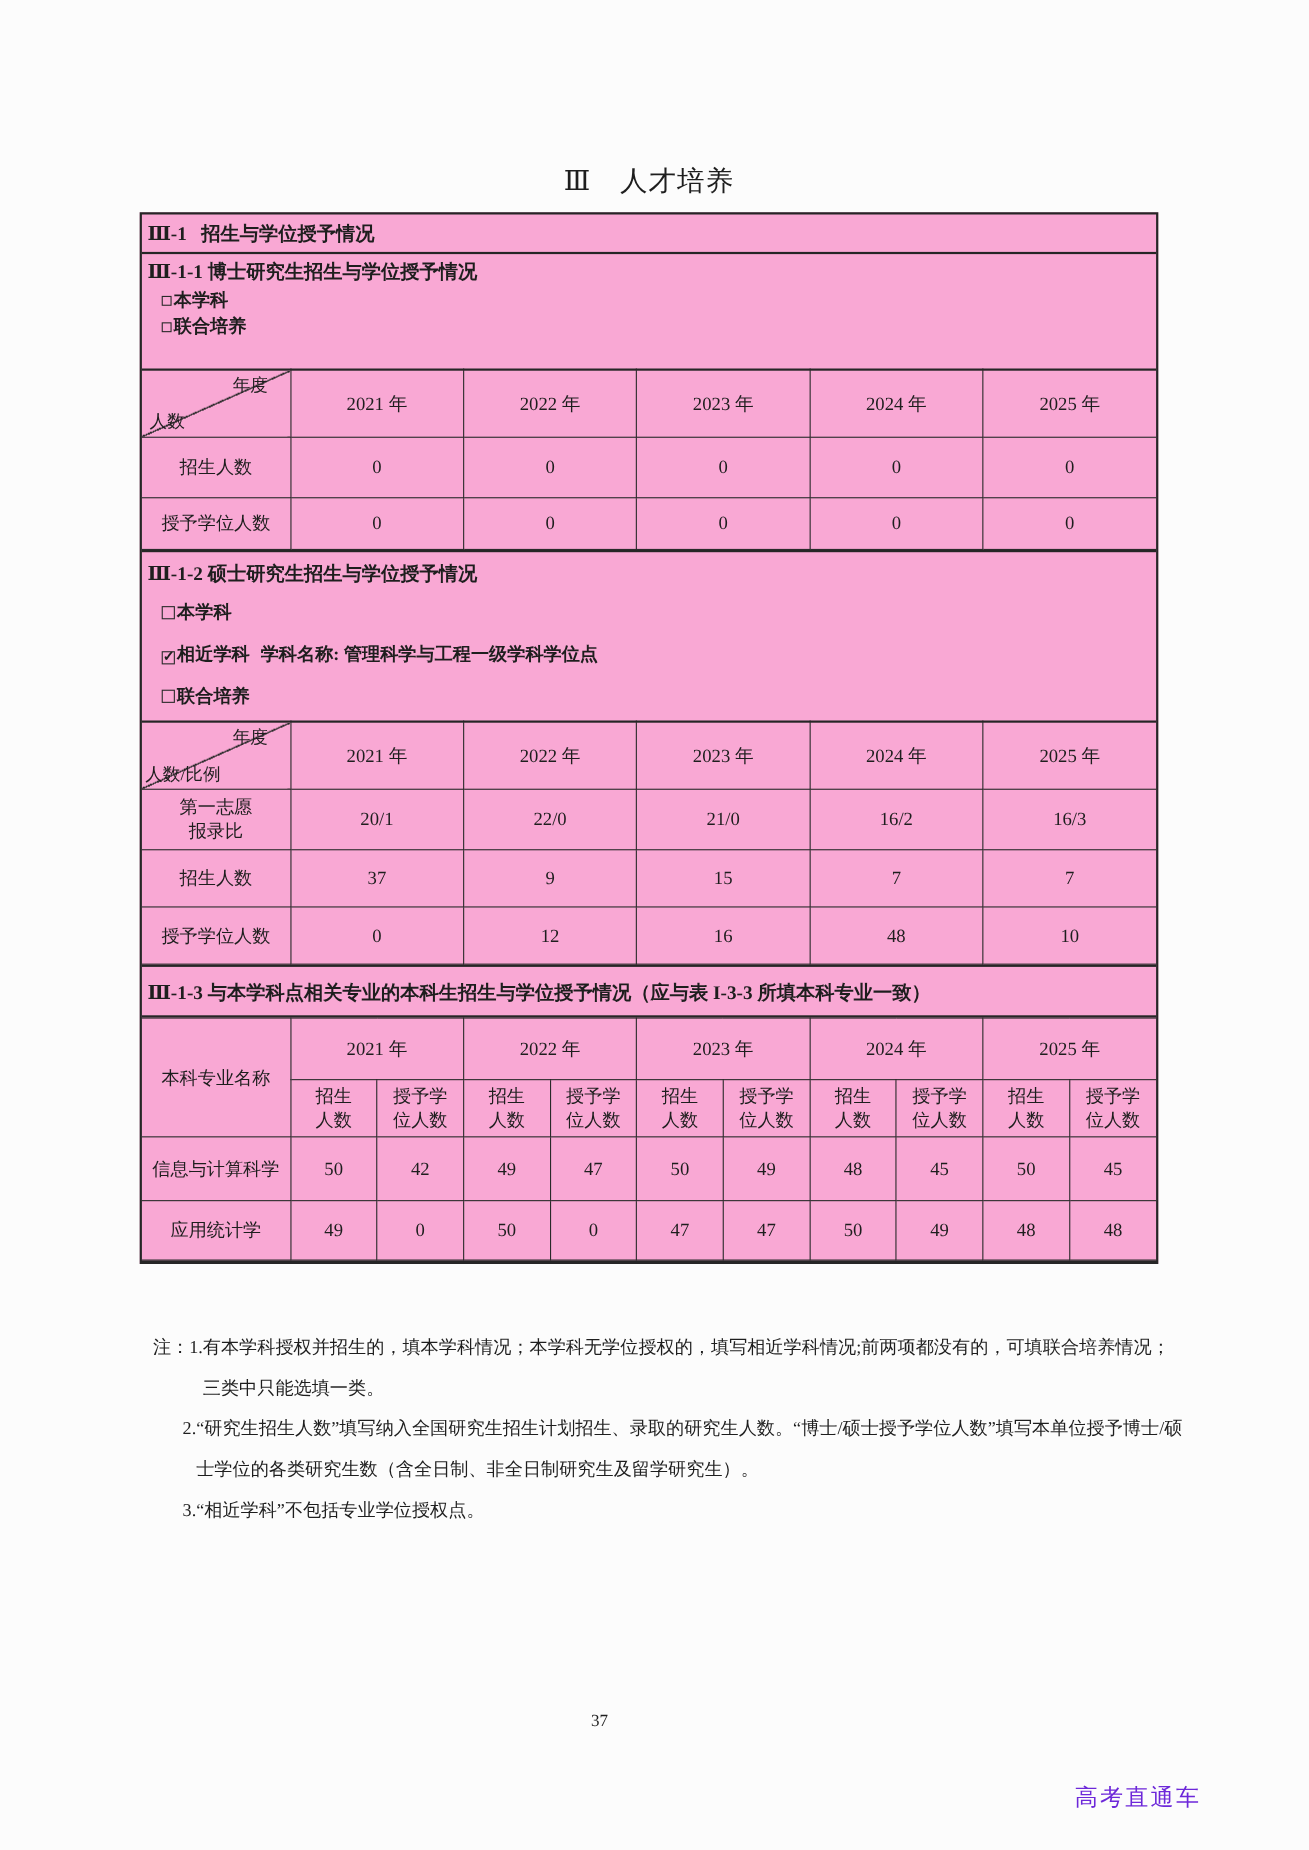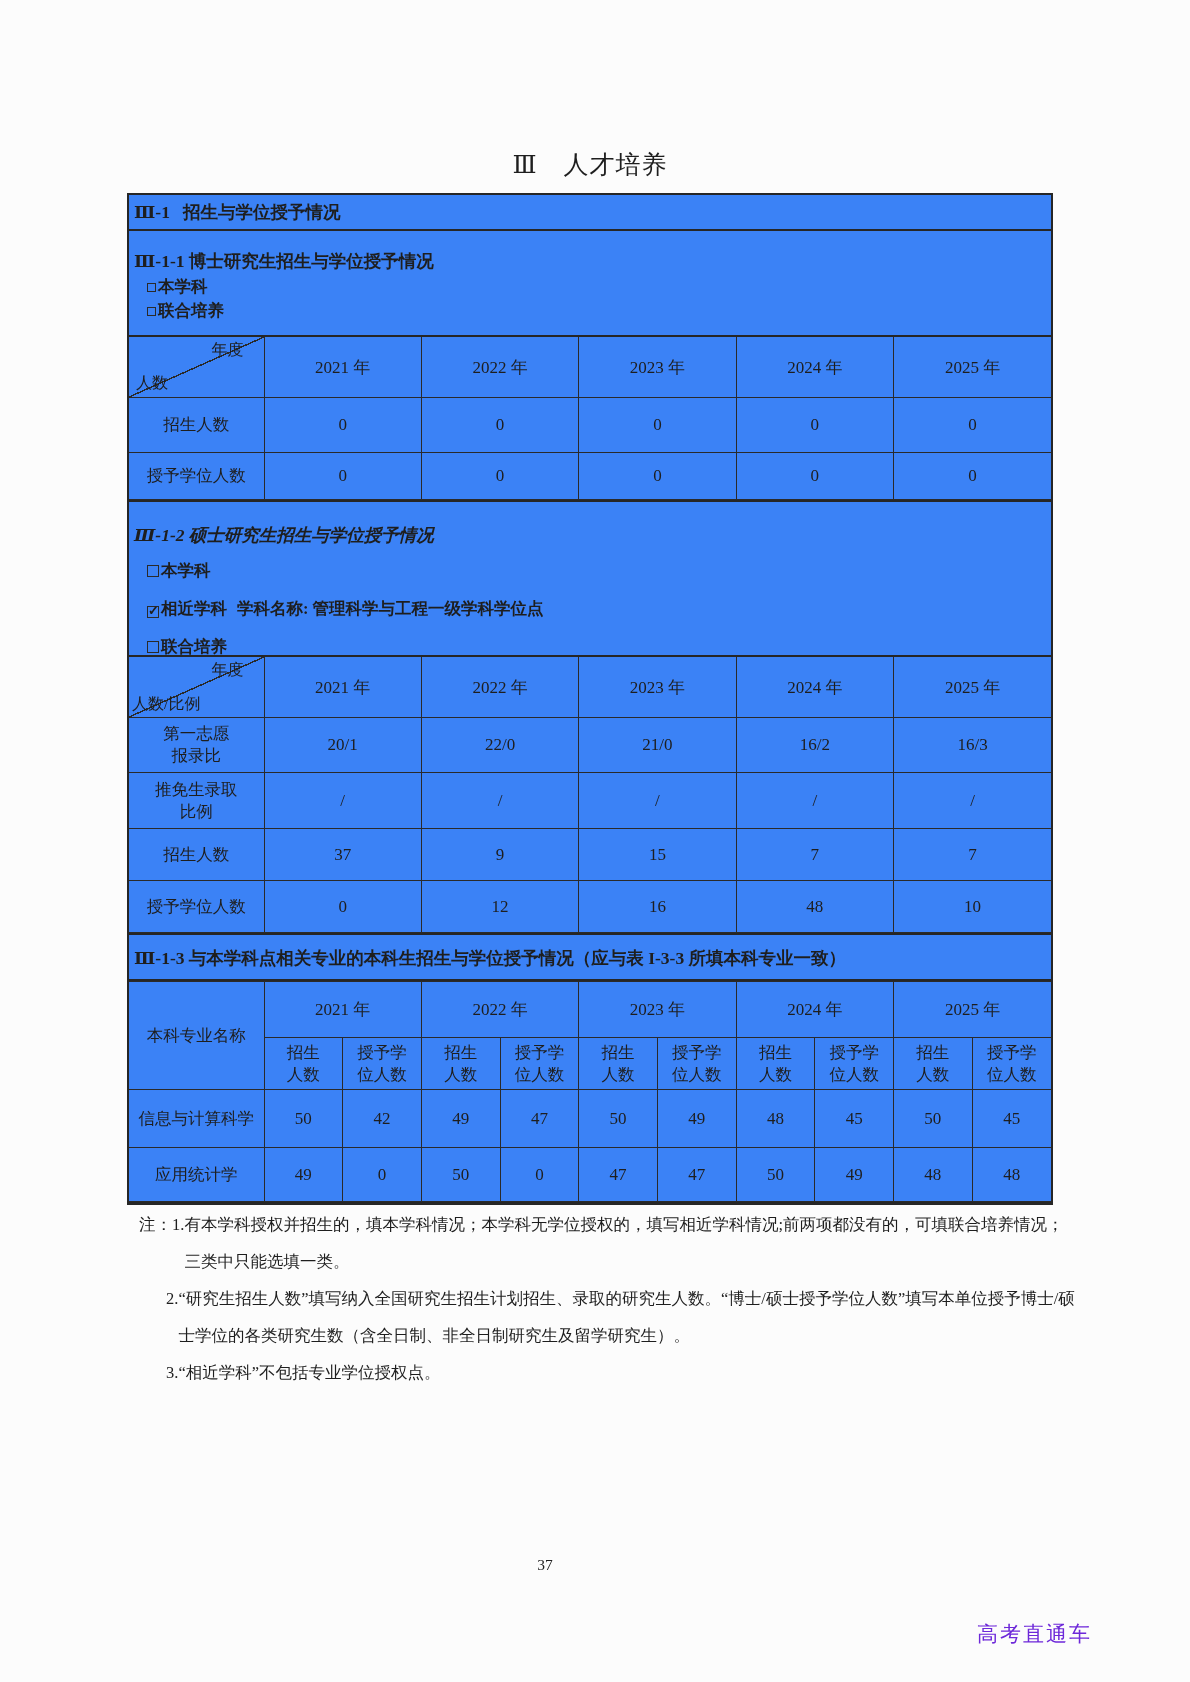--- a/index.html
+++ b/index.html
@@ -9,31 +9,31 @@
     font-family:"Liberation Serif","DejaVu Serif",serif;
     color:#1e1e1e;
   }
   .page-title {
     position:absolute; top:148px; left:127px; width:926px;
     text-align:center; font-size:25px; font-weight:normal; letter-spacing:1px;
   }
   .sheet {
     position:absolute; left:127px; top:193px; width:926px;
     border:2px solid #262626; border-bottom-width:3px;
-    box-sizing:border-box; background:#3b82f6;
+    box-sizing:border-box; background:#f9a8d4;
   }
   .sec-h {
     height:36px; line-height:34px; font-weight:bold; font-size:17.5px;
     padding-left:5px; border-bottom:2px solid #262626; box-sizing:border-box;
   }
-  .block { box-sizing:border-box; padding:17px 0 0 5px; }
+  .block { box-sizing:border-box; padding:3px 0 0 5px; }
   #block11 { height:104px; }
   #block12 { height:155px; border-top:2px solid #262626; }
   .block .b-title { font-weight:bold; font-size:17.5px; height:27px; line-height:26px; }
-  #block12 .b-title { height:33px; line-height:32px;font-style:italic; }
+  #block12 .b-title { height:33px; line-height:32px; }
   .cb-line { padding-left:13px; font-size:16.5px; height:24px; line-height:24px; white-space:nowrap;font-weight:bold; }
   #block12 .cb-line { height:38px; line-height:38px; }
   .cb {
     display:inline-block; width:12px; height:12px; border:1px solid #2a2a2a;
     vertical-align:-1px; margin-right:2px; text-align:center;
     font-size:13px; line-height:11px; box-sizing:border-box;
   }
   .cb-s { width:9px; height:9px; vertical-align:0px; }
   .cb i { font-style:normal; display:block; margin-top:-2px; }
   .cb-suffix { margin-left:10px; }
@@ -171,29 +171,20 @@
     </tr>
     <tr style="height:55px">
       <td class="lblcell">第一志愿
 报录比</td>
       <td>20/1</td>
       <td>22/0</td>
       <td>21/0</td>
       <td>16/2</td>
       <td>16/3</td>
     </tr>
-    <tr style="height:56px">
-      <td class="lblcell">推免生录取
-比例</td>
-      <td>/</td>
-      <td>/</td>
-      <td>/</td>
-      <td>/</td>
-      <td>/</td>
-    </tr>
     <tr style="height:52px">
       <td class="lblcell">招生人数</td>
       <td>37</td>
       <td>9</td>
       <td>15</td>
       <td>7</td>
       <td>7</td>
     </tr>
     <tr style="height:52px">
       <td class="lblcell">授予学位人数</td>

